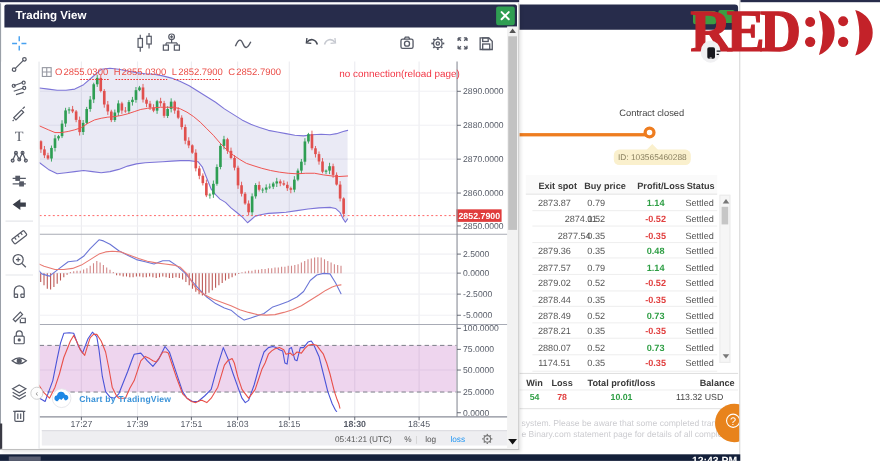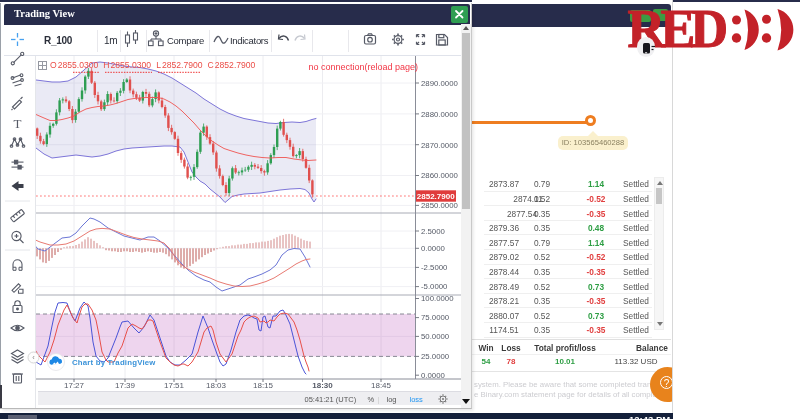--- a/index.html
+++ b/index.html
@@ -45,21 +45,21 @@
 #footer .time { position:absolute; left:629px; top:1px; color:#fff; font-size:9.5px; font-weight:bold; }
 #leftmark { position:absolute; left:0; top:385px; width:2px; height:23px; background:#3a3a44; z-index:60; }
 
 #phone { position:absolute; left:636.5px; top:37px; width:18px; height:19.5px; border-radius:50%; background:#f0f0f2; }
 
 #dialog { position:absolute; left:0; top:2.5px; width:471.5px; height:406px; background:#fff;
   border-left:1px solid #9aa0a8; border-right:1px solid #c9c9c9; border-bottom:1px solid #b8b8b8;
   box-shadow:1.5px 1.5px 3px rgba(0,0,0,0.10); }
 #title { position:absolute; left:3px; top:1.5px; width:466px; height:20.5px; background:#272c4b;
   border-radius:2px 2px 0 0; }
-#title .t { position:absolute; left:10px; top:4px; color:#fff; font-size:10.5px; font-weight:bold;font-family:Liberation Serif, serif; }
+#title .t { position:absolute; left:10px; top:4px; color:#fff; font-size:10.5px; font-weight:bold; }
 #xbtn { position:absolute; right:2.5px; top:2px; width:16.5px; height:16.5px; background:#2f9e52;
   border-radius:2px; }
 #tbar { position:absolute; left:3px; top:22px; width:466px; height:31.5px; background:#fff;
   border-bottom:1px solid #e0e3eb; }
 .sep { position:absolute; top:5px; width:1px; height:22px; background:#e8e8ec; }
 .titem { position:absolute; font-size:9.5px; color:#2a2e39; top:10.5px; letter-spacing:-0.3px; }
 
 #lcol { position:absolute; left:0; top:53.5px; width:34.5px; height:352px; background:#fff;
   border-right:1px solid #e4e6ea; }
 
@@ -71,23 +71,30 @@
 #dsb .thumb { position:absolute; left:1px; top:9px; width:8px; height:176px; background:#c2c2c2; }
 </style></head>
 <body>
 <div id="page">
   <div id="topstrip"></div>
 
   <div id="popup">
     <div class="hdr"></div>
     <div class="gbtn" style="left:158px;top:9.5px;width:21px"></div>
     <div class="gbtn" style="left:181px;top:9px;width:15px"></div>
+    <div id="contract">Contract closed</div>
     <div id="oline"></div>
       <div id="ocirc"></div>
     <div id="idpill">ID: 103565460288</div>
+    <div id="thead">
+      <span style="left:9px;width:40px">Exit spot</span>
+      <span style="left:51px;width:42px">Buy price</span>
+      <span style="left:100px;width:46px">Profit/Loss</span>
+      <span style="left:144px;width:30px">Status</span>
+    </div>
     <div id="tsb">
       <div class="arr" style="top:3px;border-left:3px solid transparent;border-right:3px solid transparent;border-bottom:4px solid #777"></div>
       <div class="thumb"></div>
       <div class="arr" style="bottom:3px;border-left:3px solid transparent;border-right:3px solid transparent;border-top:4px solid #777"></div>
     </div>
     <div id="summary-top"></div>
     <span class="shead" style="left:3px;width:22px">Win</span>
     <span class="shead" style="left:27px;width:24px">Loss</span>
     <span class="shead" style="left:58px;width:70px">Total profit/loss</span>
     <span class="shead" style="left:156px;width:48px">Balance</span>
@@ -185,33 +192,20 @@
     <line x1="13.5" y1="11.5" x2="15.5" y2="11.5" stroke="#17171d" stroke-width="1.2"></line>
   </svg>
 
   <div id="dialog">
     <div id="title">
         <span class="t">Trading View</span>
         <div id="xbtn"><svg width="16.5" height="16.5" viewBox="0 0 16.5 16.5">
             <path d="M5 5 L11.5 11.5 M11.5 5 L5 11.5" stroke="#fff" stroke-width="1.8" stroke-linecap="round"></path>
           </svg></div>
       </div>
-    <div id="tbar">
-      <span class="titem" style="left:40px;font-weight:bold;font-size:10px;top:10px">R_100</span>
-      <span class="titem" style="left:100px;font-size:10px;top:10px">1m</span>
-      <span class="titem" style="left:163px">Compare</span>
-      <span class="titem" style="left:226px">Indicators</span>
-      <div class="sep" style="left:92.5px"></div>
-      <div class="sep" style="left:116px"></div>
-      <div class="sep" style="left:142px"></div>
-      <div class="sep" style="left:205px"></div>
-      <div class="sep" style="left:266.5px"></div>
-      <div class="sep" style="left:308px"></div>
-      <div class="sep" style="left:344px"></div>
-    </div>
     <div id="lcol"></div>
     <div id="bbar">
       <span style="left:267px">05:41:21 (UTC)</span>
       <span style="left:330px">%</span>
       <span style="left:340px;color:#ccc">|</span>
       <span style="left:349px">log</span>
       <span style="left:372px;color:#2196f3">loss</span>
       <svg width="10" height="10" viewBox="0 0 10 10" style="position:absolute;left:400px;top:2px">
         <circle cx="5" cy="5" r="3" fill="none" stroke="#777" stroke-width="1"></circle>
         <circle cx="5" cy="5" r="1" fill="#777"></circle>

